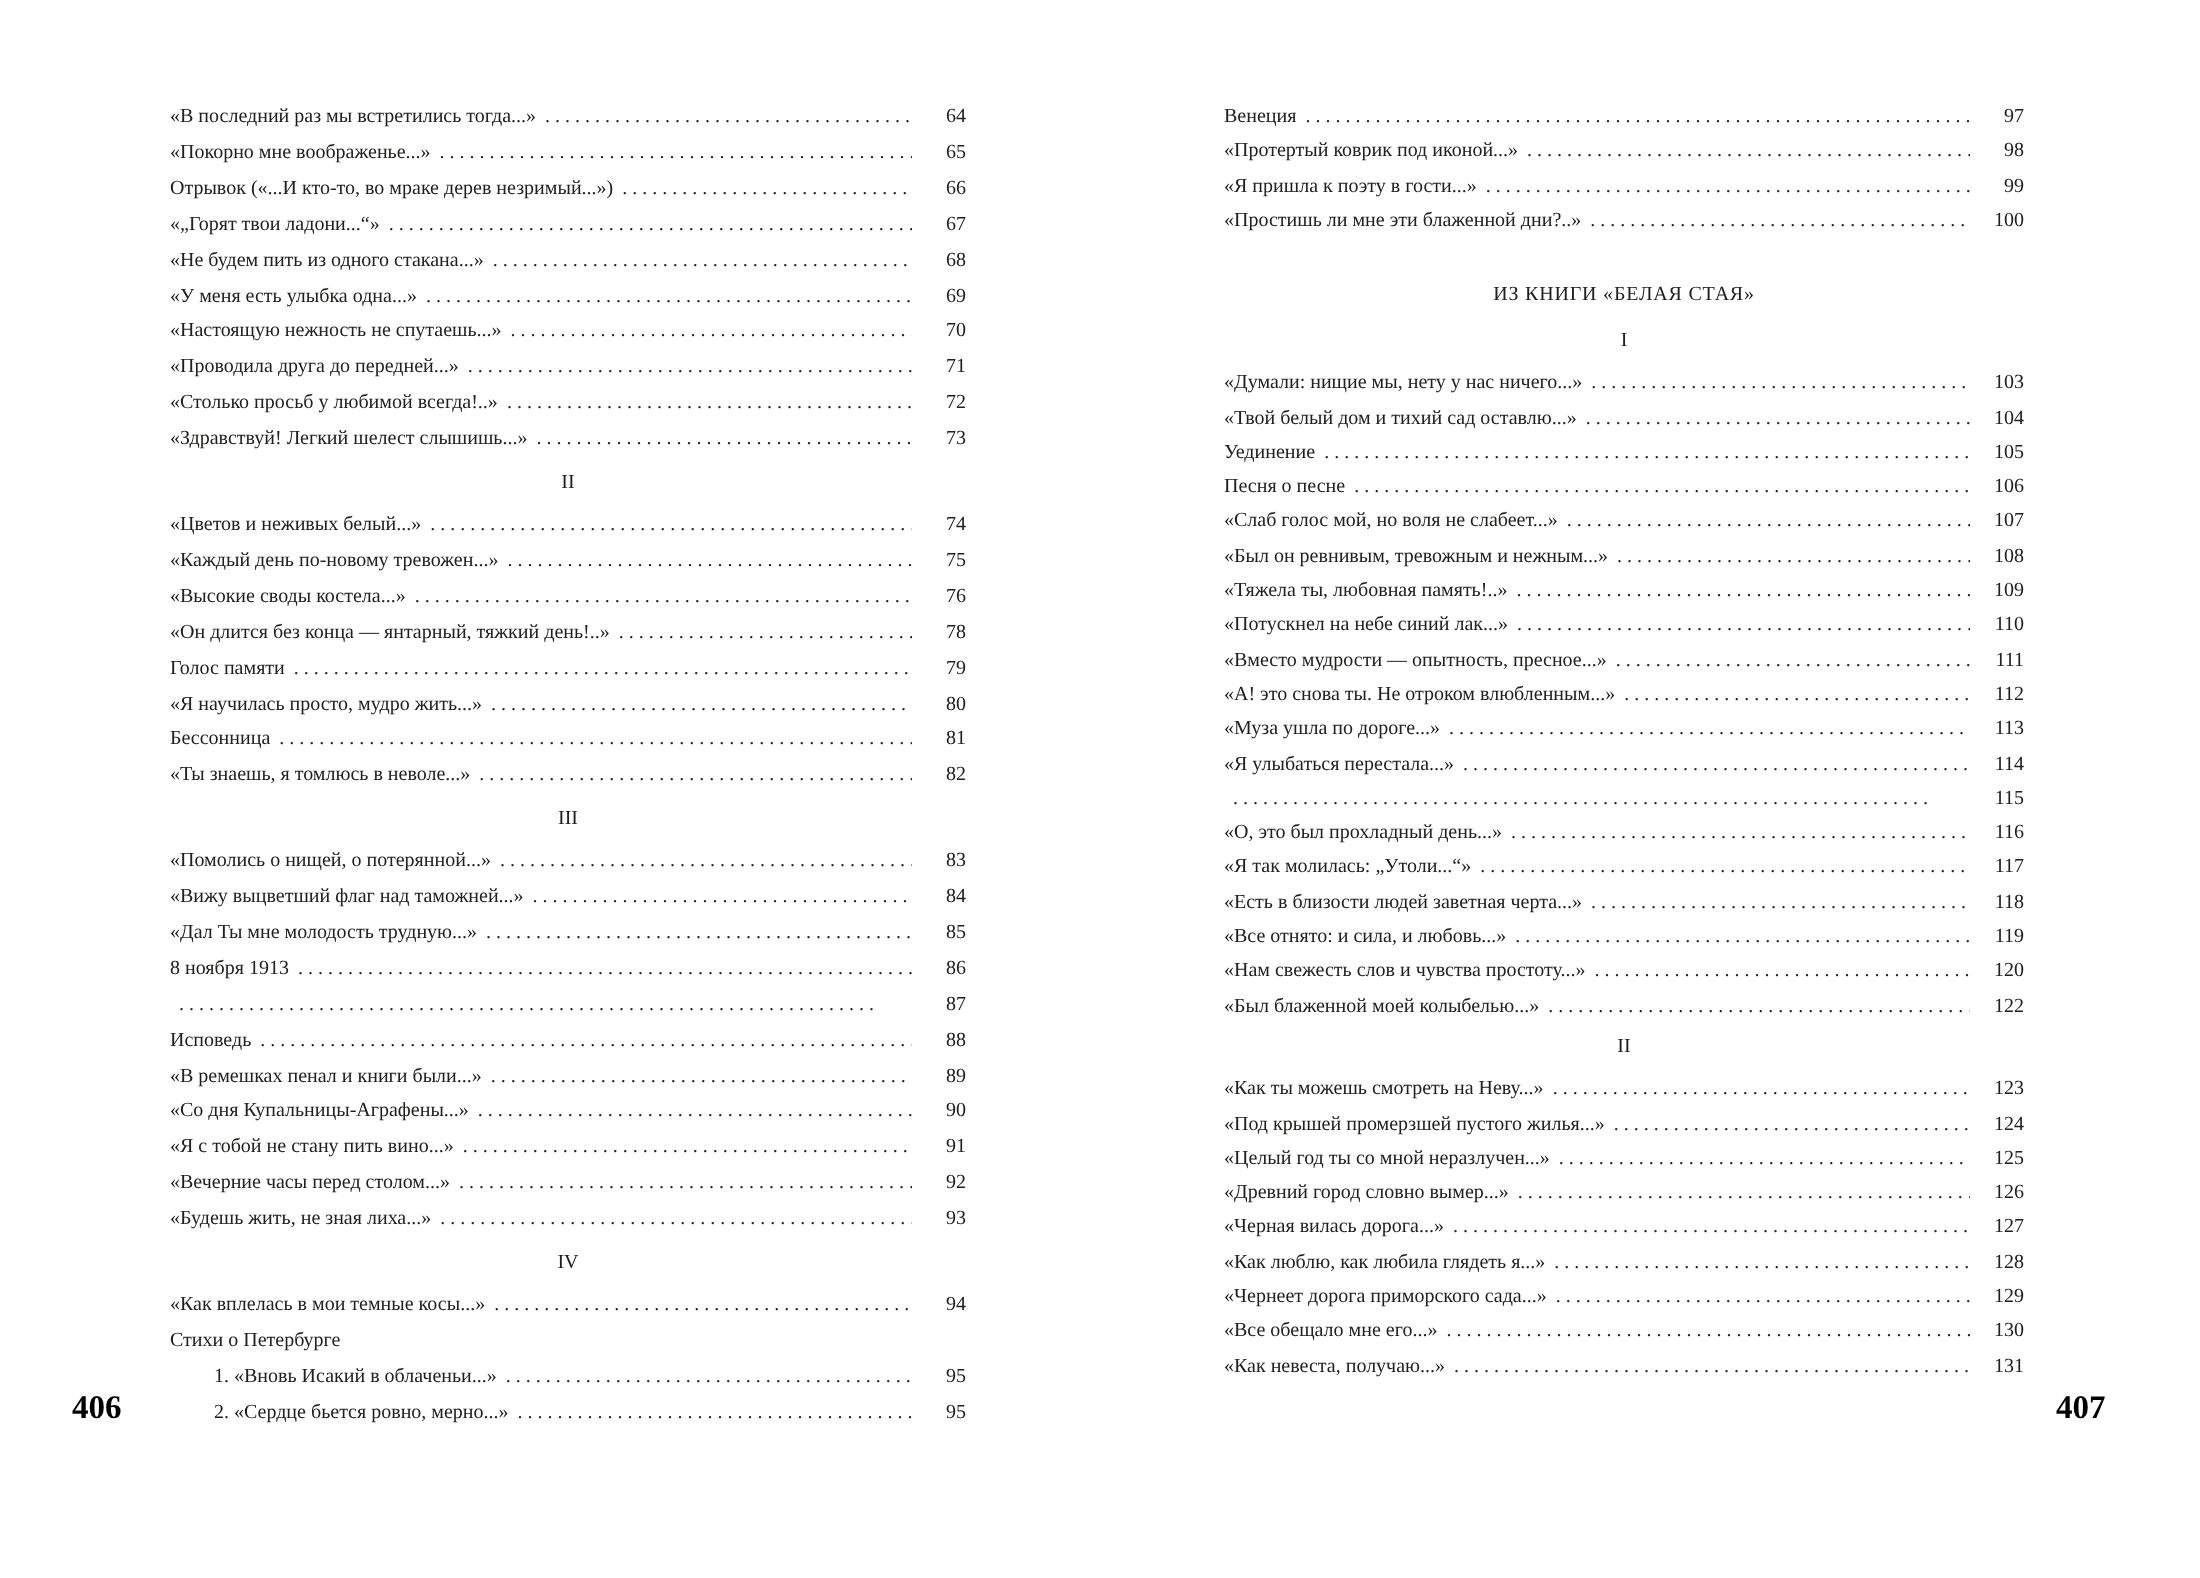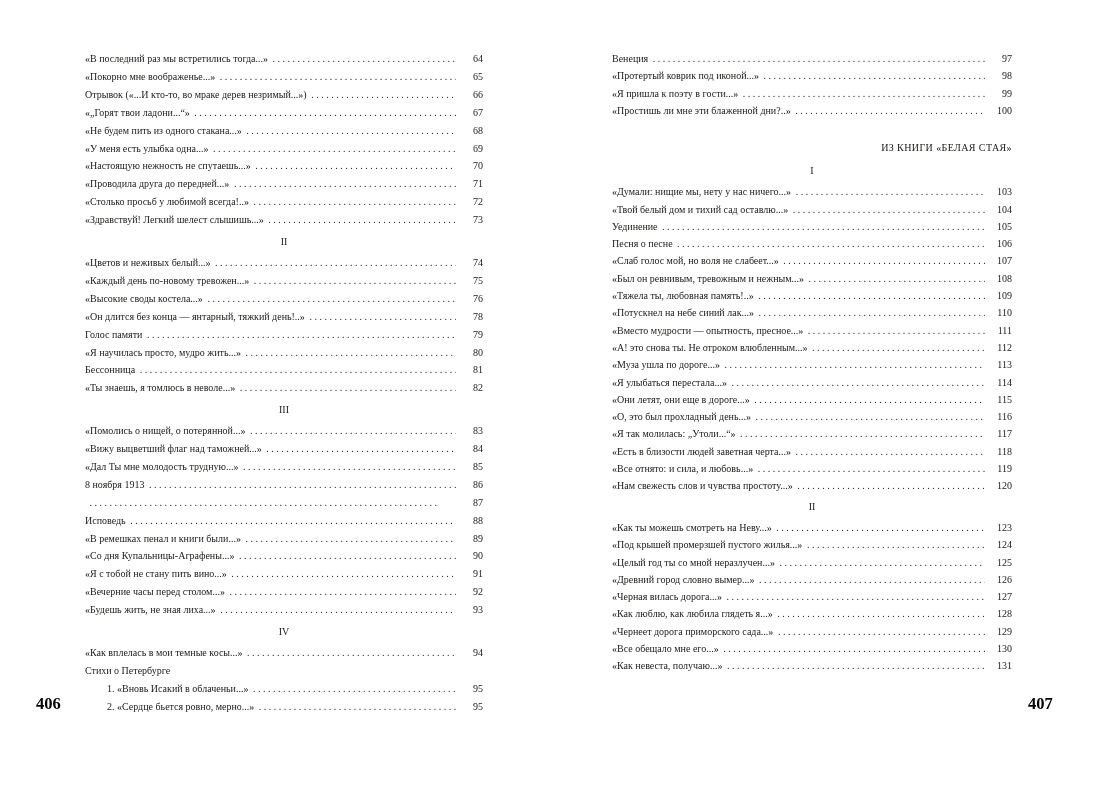--- a/index.html
+++ b/index.html
@@ -52,21 +52,21 @@
     flex: 0 0 auto;
     min-width: 27px;
     text-align: right;
   }
 
   .section-head {
     text-align: center;
     margin: 3.5px 0 3.5px;
   }
   .book-head {
-    text-align: right;
+    text-align: center;
     margin: 20px 0 6px;
     letter-spacing: 0.4px;
   }
 
   .folio {
     position: absolute;
     top: 694px;
     font-size: 16.5px;
     font-weight: bold;
     color: #000000;
@@ -326,21 +326,20 @@
         <span class="t">«Муза ушла по дороге...»</span>
         <span class="dots"></span>
         <span class="pg">113</span>
       </div>
       <div class="entry">
         <span class="t">«Я улыбаться перестала...»</span>
         <span class="dots"></span>
         <span class="pg">114</span>
       </div>
       <div class="entry">
-        <span class="t">«Они летят, они еще в дороге...»</span>
         <span class="dots"></span>
         <span class="pg">115</span>
       </div>
       <div class="entry">
         <span class="t">«О, это был прохладный день...»</span>
         <span class="dots"></span>
         <span class="pg">116</span>
       </div>
       <div class="entry">
         <span class="t">«Я так молилась: „Утоли...“»</span>
@@ -354,20 +353,25 @@
       </div>
       <div class="entry">
         <span class="t">«Все отнято: и сила, и любовь...»</span>
         <span class="dots"></span>
         <span class="pg">119</span>
       </div>
       <div class="entry">
         <span class="t">«Нам свежесть слов и чувства простоту...»</span>
         <span class="dots"></span>
         <span class="pg">120</span>
+      </div>
+      <div class="entry">
+        <span class="t">«Был блаженной моей колыбелью...»</span>
+        <span class="dots"></span>
+        <span class="pg">122</span>
       </div>
       <div class="section-head">II</div>
       <div class="entry">
         <span class="t">«Как ты можешь смотреть на Неву...»</span>
         <span class="dots"></span>
         <span class="pg">123</span>
       </div>
       <div class="entry">
         <span class="t">«Под крышей промерзшей пустого жилья...»</span>
         <span class="dots"></span>

